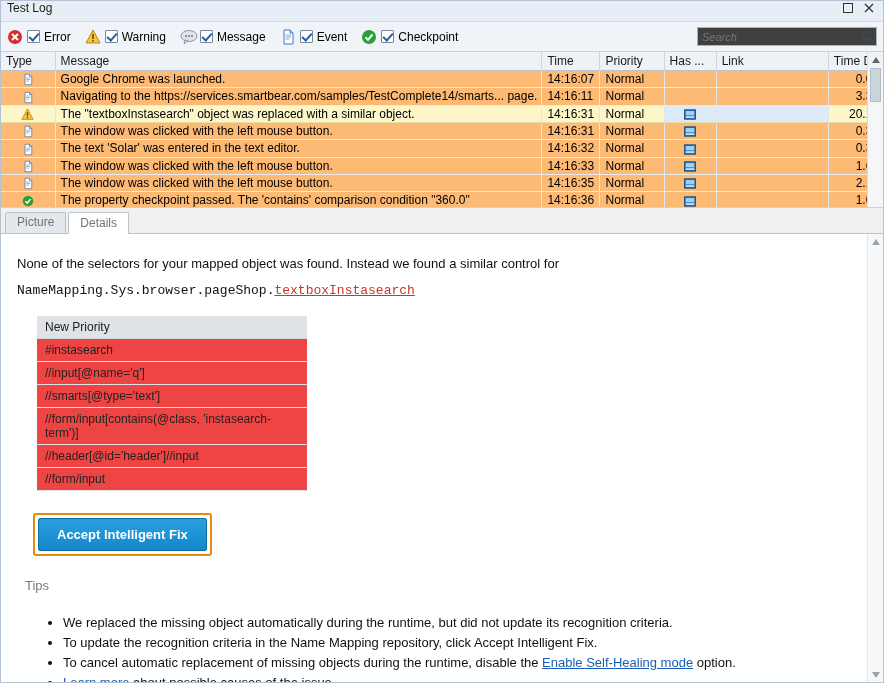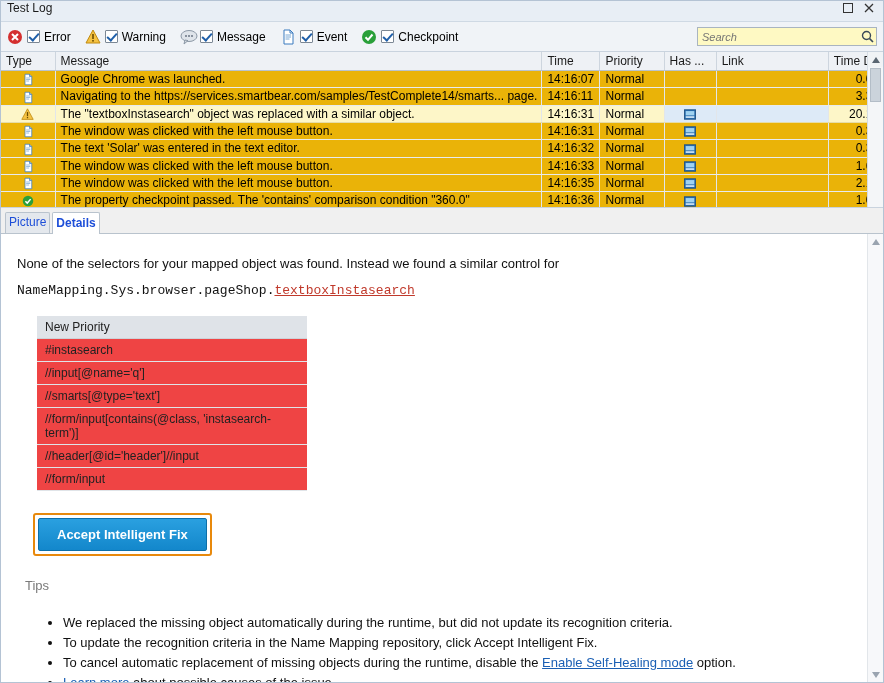--- a/index.html
+++ b/index.html
@@ -104,21 +104,21 @@
     margin-left: auto;
     position: relative;
     width: 180px;
     height: 19px;
   }
   .search-input {
     width: 100%;
     height: 19px;
     box-sizing: border-box;
     border: 1px solid #a9b4c0;
-    background: #fef9c3;
+    background: #404040;
     font-family: "Liberation Sans", sans-serif;
     font-size: 11px;
     font-style: italic;
     color: #8c8c8c;
     padding: 0 22px 0 4px;
     outline: none;
   }
   .search-btn {
     position: absolute;
     right: 2px;
@@ -128,21 +128,21 @@
     display: flex;
     align-items: center;
     justify-content: center;
     cursor: default;
   }
 
   
   .grid-wrap {
     flex: none;
     height: 155px;
-    background: #eab308;
+    background: #fdba74;
     border-bottom: 1px solid #c9d3de;
     overflow: hidden;
     position: relative;
   }
   table.log {
     border-collapse: collapse;
     width: 884px;
     table-layout: fixed;
     font-size: 12px;
   }
@@ -218,37 +218,36 @@
     background: #f0f0f0;
     display: flex;
     align-items: flex-end;
     padding-left: 4px;
     flex: none;
     border-bottom: 1px solid #b9c3cd;
   }
   .tab {
     height: 20px;
     line-height: 19px;
-    padding: 0 3px;
+    padding: 0 11px;
     font-size: 12px;
     border: 1px solid #b9c3cd;
     border-bottom: none;
     background: #e4e8ed;
     margin-right: 2px;
     border-radius: 2px 2px 0 0;
-    color: #1d4ed8;
+    color: #737373;
     cursor: default;
   }
   .tab.active {
     background: #fff;
     height: 21px;
     line-height: 20px;
     position: relative;
     top: 1px;
-    font-weight: bold;
   }
 
   
   .details {
     flex: 1;
     background: #fff;
     position: relative;
     overflow: hidden;
     padding: 16px 20px 0 16px;
     box-sizing: border-box;

